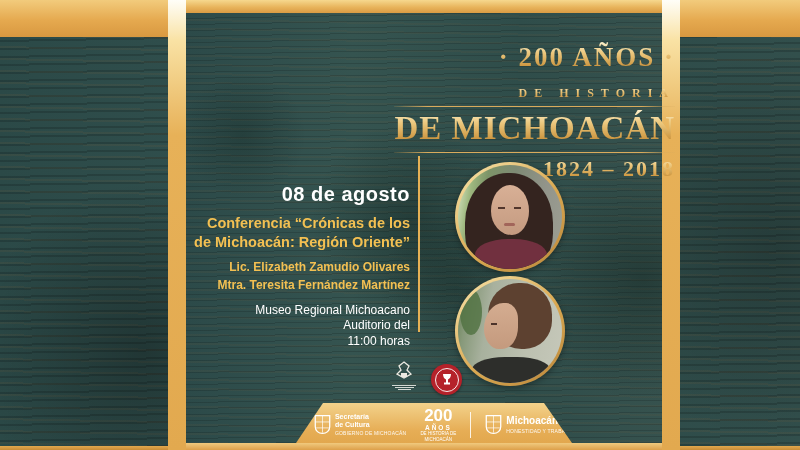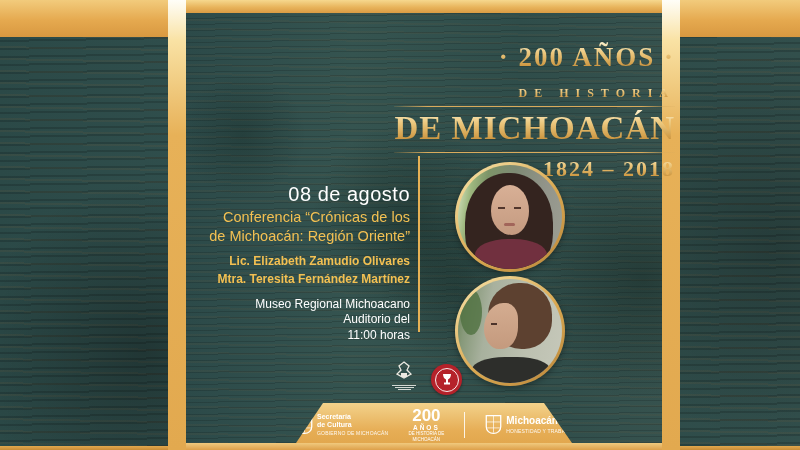--- a/index.html
+++ b/index.html
@@ -47,22 +47,22 @@
     -webkit-background-clip:text;background-clip:text;color:transparent;}
   .t-years{font-size:27px;font-weight:bold;letter-spacing:2px;}
   .t-sub{font-size:12px;letter-spacing:7px;margin-top:13px;font-weight:bold;}
   .t-line{height:1px;margin:5px 0 3px;
     background:linear-gradient(90deg,rgba(214,169,92,.15),#d9ab5c 12%,#d9ab5c 88%,rgba(214,169,92,.15));}
   .t-main{font-size:33px;letter-spacing:1px;font-weight:bold;}
   .t-range{font-size:22px;letter-spacing:2px;margin-top:3px;font-weight:bold;}
 
   
   .event{position:absolute;top:183px;right:252px;width:232px;text-align:right;}
-  .e-date{color:#fff;font-size:20px;font-weight:normal;letter-spacing:.5px;margin-bottom:2px;}
-  .e-conf{color:#f3c052;font-size:14.5px;font-weight:normal;line-height:1.3;}
+  .e-date{color:#fff;font-size:20px;font-weight:bold;letter-spacing:.5px;margin-bottom:8px;}
+  .e-conf{color:#f3c052;font-size:14.5px;font-weight:bold;line-height:1.3;}
   .e-speakers{margin-top:6px;color:#f3c052;font-size:12px;font-weight:bold;line-height:1.5;}
   .e-venue{margin-top:9px;color:#fff;font-size:12px;line-height:1.3;}
   .v-line{position:absolute;left:232px;top:156px;width:2px;height:176px;background:#e6b155;}
 
   
   .portrait{position:absolute;width:110px;height:110px;border-radius:50%;
     background:linear-gradient(140deg,#f9e6ae,#d9a851 55%,#b9853a);
     padding:3px;box-sizing:border-box;box-shadow:0 2px 6px rgba(0,0,0,.35);}
   .p1{left:269px;top:162px;} .p2{left:269px;top:276px;}
   .ph{width:100%;height:100%;border-radius:50%;overflow:hidden;position:relative;}
@@ -92,21 +92,21 @@
   .seal{position:absolute;left:245px;top:364px;width:31px;height:31px;border-radius:50%;
     background:#b5222a;display:flex;align-items:center;justify-content:center;
     box-shadow:0 1px 3px rgba(0,0,0,.4);}
   .seal-inner{width:22px;height:22px;border:1px solid rgba(255,255,255,.9);border-radius:50%;
     display:flex;align-items:center;justify-content:center;}
 
   
   .trap{position:absolute;left:110px;bottom:7px;width:276px;height:40px;
     background:linear-gradient(180deg,#f3d28b 0%,#e6ad55 70%,#e2a74e 100%);
     clip-path:polygon(27px 0,248px 0,276px 40px,0 40px);
-    display:flex;align-items:center;justify-content:space-between;gap:14px;
+    display:flex;align-items:center;justify-content:flex-end;gap:14px;
     padding-top:3px;box-sizing:border-box;}
   .gov{display:flex;align-items:center;gap:4px;color:#fff;}
   .gov svg{display:block;}
   .gov-name{font-size:7px;font-weight:bold;line-height:1.15;}
   .gov-name.big{font-size:10px;}
   .gov-sub{font-size:5px;letter-spacing:.2px;opacity:.92;margin-top:1px;}
   .l200{color:#fff;text-align:center;line-height:1;}
   .l200-num{font-size:17px;font-weight:bold;}
   .l200-anios{font-size:6.5px;font-weight:bold;letter-spacing:2px;margin-top:1px;}
   .l200-sub{font-size:4.5px;margin-top:1px;}

